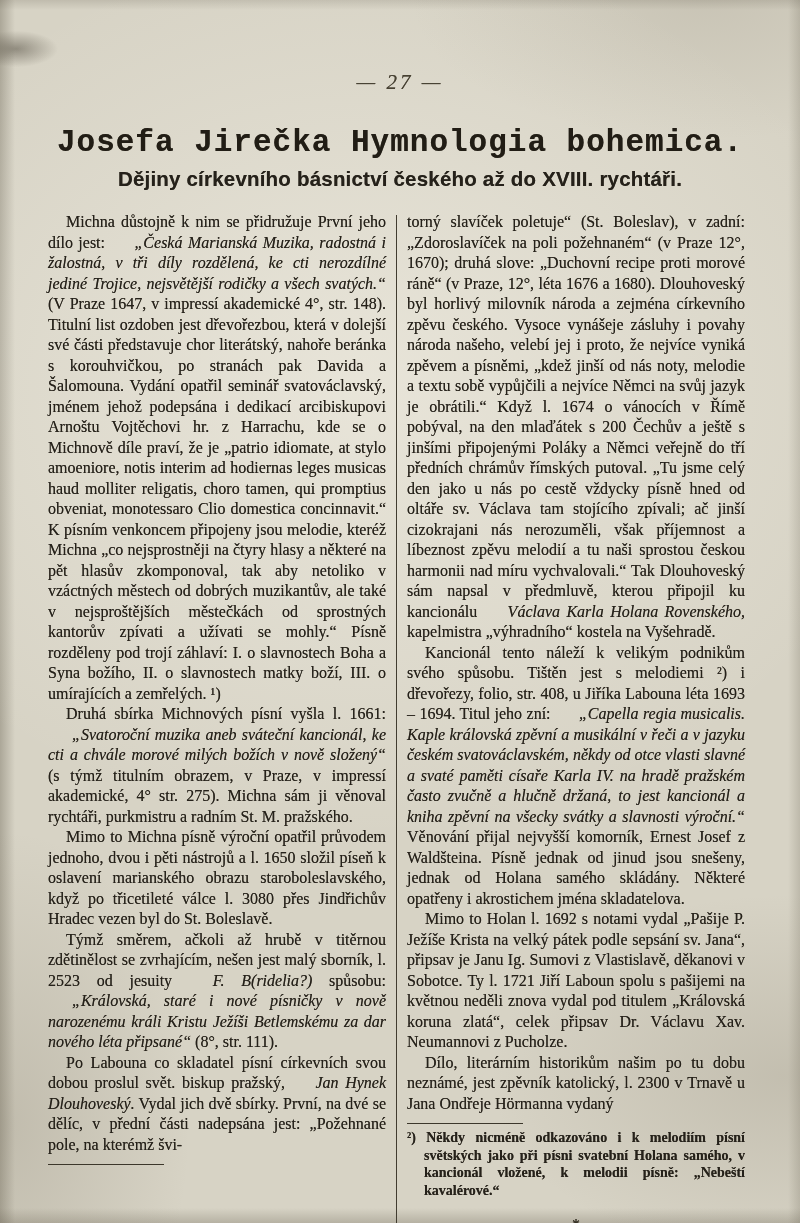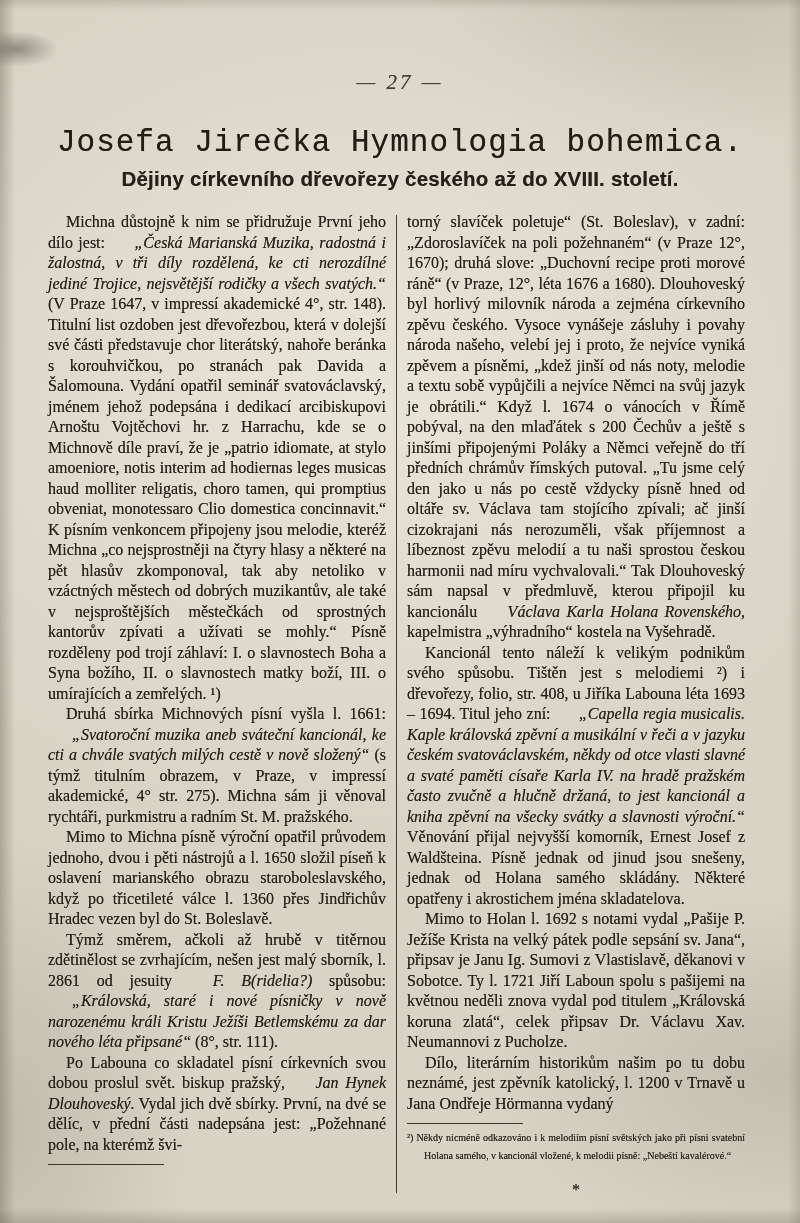--- a/index.html
+++ b/index.html
@@ -31,21 +31,21 @@
     text-align:center;
     font-style:italic;
     font-size:21px;
     letter-spacing:3px;
     color:#474132;
   }
   .title{
     margin:30px 0 0 0;
     text-align:center;
     font-family:"Liberation Mono","DejaVu Sans Mono",monospace;
-    font-weight:normal;
+    font-weight:bold;
     font-size:31px;
     letter-spacing:1px;
     color:#211d15;
   }
   .subtitle{
     margin:7px 0 0 0;
     text-align:center;
     font-family:"Liberation Sans","DejaVu Sans",sans-serif;
     font-weight:bold;
     font-size:20.5px;
@@ -78,65 +78,66 @@
   .col-text p.ind{ text-indent:18px; }
   .it{ font-style:italic;margin-left:24px; }
 
   .fn-sep{
     width:116px;
     height:0;
     border-top:1.5px solid #3c372b;
     margin:9px 0 5px 0;
   }
   .footnote{
-    font-size:10px;
+    font-size:14px;
     line-height:17.6px;
     padding-left:17px;
     text-indent:-17px;
     text-align:justify;
+    font-weight:bold;
   }
   .end-mark{
     margin-top:16px;
     text-align:center;
     font-size:16px;
     color:#2a2519;
   }
 </style>
 </head>
 <body>
 
 <div class="scan ink">
 
   <div class="page-number">— 27 —</div>
 
   <h1 class="title">Josefa Jirečka Hymnologia bohemica.</h1>
 
-  <h2 class="subtitle">Dějiny církevního dřevořezy českého až do XVIII. století.</h2>
+  <h2 class="subtitle">Dějiny církevního básnictví českého až do XVIII. rychtáři.</h2>
 
   <div class="columns">
 
     <div class="col">
       <div class="col-text">
           <p class="ind"><span>Michna důstojně k nim se přidružuje První jeho dílo jest: </span><span class="it">„Česká Marianská Muzika, radostná i žalostná, v tři díly rozdělená, ke cti nerozdílné jediné Trojice, nejsvětější rodičky a všech svatých.“</span><span> (V Praze 1647, v impressí akademické 4°, str. 148). Titulní list ozdoben jest dřevořezbou, která v dolejší své části představuje chor literátský, nahoře beránka s korouhvičkou, po stranách pak Davida a Šalomouna. Vydání opatřil seminář svatováclavský, jménem jehož podepsána i dedikací arcibiskupovi Arnoštu Vojtěchovi hr. z Harrachu, kde se o Michnově díle praví, že je „patrio idiomate, at stylo amoeniore, notis interim ad hodiernas leges musicas haud molliter religatis, choro tamen, qui promptius obveniat, monotessaro Clio domestica concinnavit.“ K písním venkoncem připojeny jsou melodie, kteréž Michna „co nejsprostněji na čtyry hlasy a některé na pět hlasův zkomponoval, tak aby netoliko v vzáctných městech od dobrých muzikantův, ale také v nejsproštějších městečkách od sprostných kantorův zpívati a užívati se mohly.“ Písně rozděleny pod trojí záhlaví: I. o slavnostech Boha a Syna božího, II. o slavnostech matky boží, III. o umírajících a zemřelých. ¹)</span></p>
-          <p class="ind"><span>Druhá sbírka Michnových písní vyšla l. 1661: </span><span class="it">„Svatoroční muzika aneb sváteční kancionál, ke cti a chvále svatých milých cestě v nově složený“</span><span> (s týmž titulním obrazem, v Praze, v impressí akademické, 4° str. 275). Michna sám ji věnoval rychtáři, purkmistru a radním St. M. pražského.</span></p>
-          <p class="ind"><span>Mimo to Michna písně výroční opatřil průvodem jednoho, dvou i pěti nástrojů a l. 1650 složil píseň k oslavení marianského obrazu staroboleslavského, když po třicetileté válce l. 1360 přes Jindřichův Hradec vezen byl do St. Boleslavě.</span></p>
-          <p class="ind"><span>Týmž směrem, ačkoli až hrubě v titěrnou zdětinělost se zvrhajícím, nešen jest malý sborník, l. 2861 od jesuity </span><span class="it">F. B(ridelia?)</span><span> spůsobu: </span><span class="it">„Královská, staré i nové písničky v nově narozenému králi Kristu Ježíši Betlemskému za dar nového léta připsané“</span><span> (8°, str. 111).</span></p>
+          <p class="ind"><span>Druhá sbírka Michnových písní vyšla l. 1661: </span><span class="it">„Svatoroční muzika aneb sváteční kancionál, ke cti a chvále morové milých božích v nově složený“</span><span> (s týmž titulním obrazem, v Praze, v impressí akademické, 4° str. 275). Michna sám ji věnoval rychtáři, purkmistru a radním St. M. pražského.</span></p>
+          <p class="ind"><span>Mimo to Michna písně výroční opatřil průvodem jednoho, dvou i pěti nástrojů a l. 1650 složil píseň k oslavení marianského obrazu staroboleslavského, když po třicetileté válce l. 3080 přes Jindřichův Hradec vezen byl do St. Boleslavě.</span></p>
+          <p class="ind"><span>Týmž směrem, ačkoli až hrubě v titěrnou zdětinělost se zvrhajícím, nešen jest malý sborník, l. 2523 od jesuity </span><span class="it">F. B(ridelia?)</span><span> spůsobu: </span><span class="it">„Královská, staré i nové písničky v nově narozenému králi Kristu Ježíši Betlemskému za dar nového léta připsané“</span><span> (8°, str. 111).</span></p>
           <p class="ind"><span>Po Labouna co skladatel písní církevních svou dobou proslul svět. biskup pražský, </span><span class="it">Jan Hynek Dlouhoveský.</span><span> Vydal jich dvě sbírky. První, na dvé se dělíc, v přední části nadepsána jest: „Požehnané pole, na kterémž švi-</span></p>
         </div>
       <div class="fn-sep"></div>
     </div>
 
     <div class="divider"></div>
 
     <div class="col">
       <div class="col-text">
           <p class=""><span>torný slavíček poletuje“ (St. Boleslav), v zadní: „Zdoroslavíček na poli požehnaném“ (v Praze 12°, 1670); druhá slove: „Duchovní recipe proti morové ráně“ (v Praze, 12°, léta 1676 a 1680). Dlouhoveský byl horlivý milovník národa a zejména církevního zpěvu českého. Vysoce vynášeje zásluhy i povahy národa našeho, velebí jej i proto, že nejvíce vyniká zpěvem a písněmi, „kdež jinší od nás noty, melodie a textu sobě vypůjčili a nejvíce Němci na svůj jazyk je obrátili.“ Když l. 1674 o vánocích v Římě pobýval, na den mlaďátek s 200 Čechův a ještě s jinšími připojenými Poláky a Němci veřejně do tří předních chrámův římských putoval. „Tu jsme celý den jako u nás po cestě vždycky písně hned od oltáře sv. Václava tam stojícího zpívali; ač jinší cizokrajani nás nerozuměli, však příjemnost a líbeznost zpěvu melodií a tu naši sprostou českou harmonii nad míru vychvalovali.“ Tak Dlouhoveský sám napsal v předmluvě, kterou připojil ku kancionálu </span><span class="it">Václava Karla Holana Rovenského,</span><span> kapelmistra „výhradního“ kostela na Vyšehradě.</span></p>
           <p class="ind"><span>Kancionál tento náleží k velikým podnikům svého spůsobu. Tištěn jest s melodiemi ²) i dřevořezy, folio, str. 408, u Jiříka Labouna léta 1693 – 1694. Titul jeho zní: </span><span class="it">„Capella regia musicalis. Kaple královská zpěvní a musikální v řeči a v jazyku českém svatováclavském, někdy od otce vlasti slavné a svaté paměti císaře Karla IV. na hradě pražském často zvučně a hlučně držaná, to jest kancionál a kniha zpěvní na všecky svátky a slavnosti výroční.“</span><span> Věnování přijal nejvyšší komorník, Ernest Josef z Waldšteina. Písně jednak od jinud jsou snešeny, jednak od Holana samého skládány. Některé opatřeny i akrostichem jména skladatelova.</span></p>
           <p class="ind"><span>Mimo to Holan l. 1692 s notami vydal „Pašije P. Ježíše Krista na velký pátek podle sepsání sv. Jana“, připsav je Janu Ig. Sumovi z Vlastislavě, děkanovi v Sobotce. Ty l. 1721 Jiří Laboun spolu s pašijemi na květnou neděli znova vydal pod titulem „Královská koruna zlatá“, celek připsav Dr. Václavu Xav. Neumannovi z Pucholze.</span></p>
-          <p class="ind"><span>Dílo, literárním historikům našim po tu dobu neznámé, jest zpěvník katolický, l. 1200 v Trnavě u Jana Ondřeje Hörmanna vydaný</span></p>
+          <p class="ind"><span>Dílo, literárním historikům našim po tu dobu neznámé, jest zpěvník katolický, l. 2300 v Trnavě u Jana Ondřeje Hörmanna vydaný</span></p>
         </div>
       <div class="fn-sep"></div>
       <div class="footnote"><span>²) Někdy nicméně odkazováno i k melodiím písní světských jako při písni svatební Holana samého, v kancionál vložené, k melodii písně: „Nebeští kavalérové.“</span></div>
       <div class="end-mark">*</div>
     </div>
 
   </div>
 </div>
 
 </body></html>

